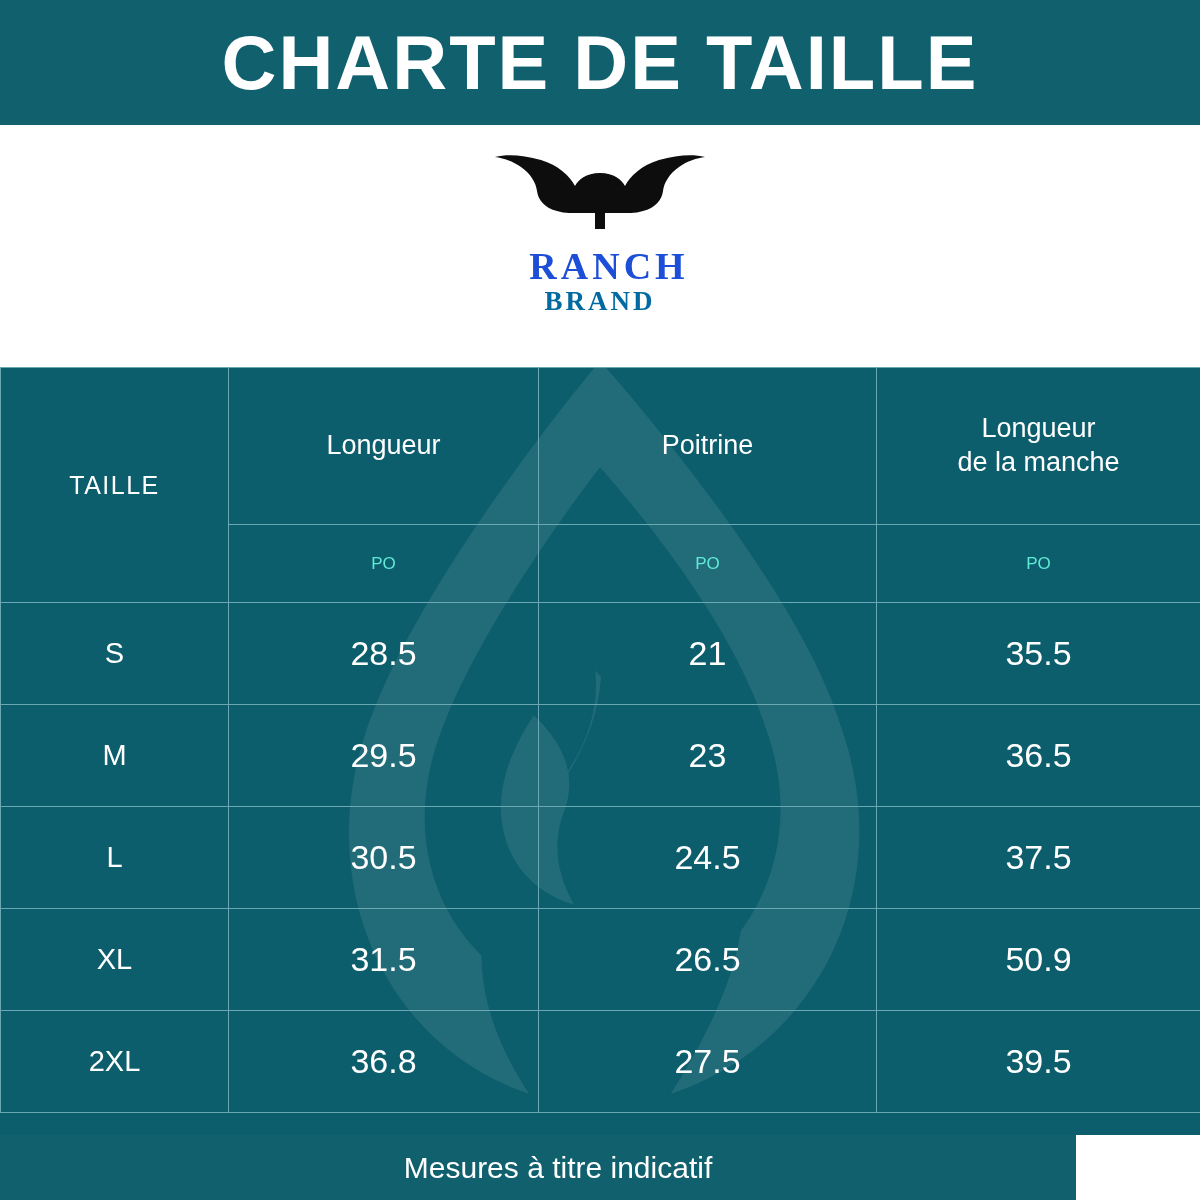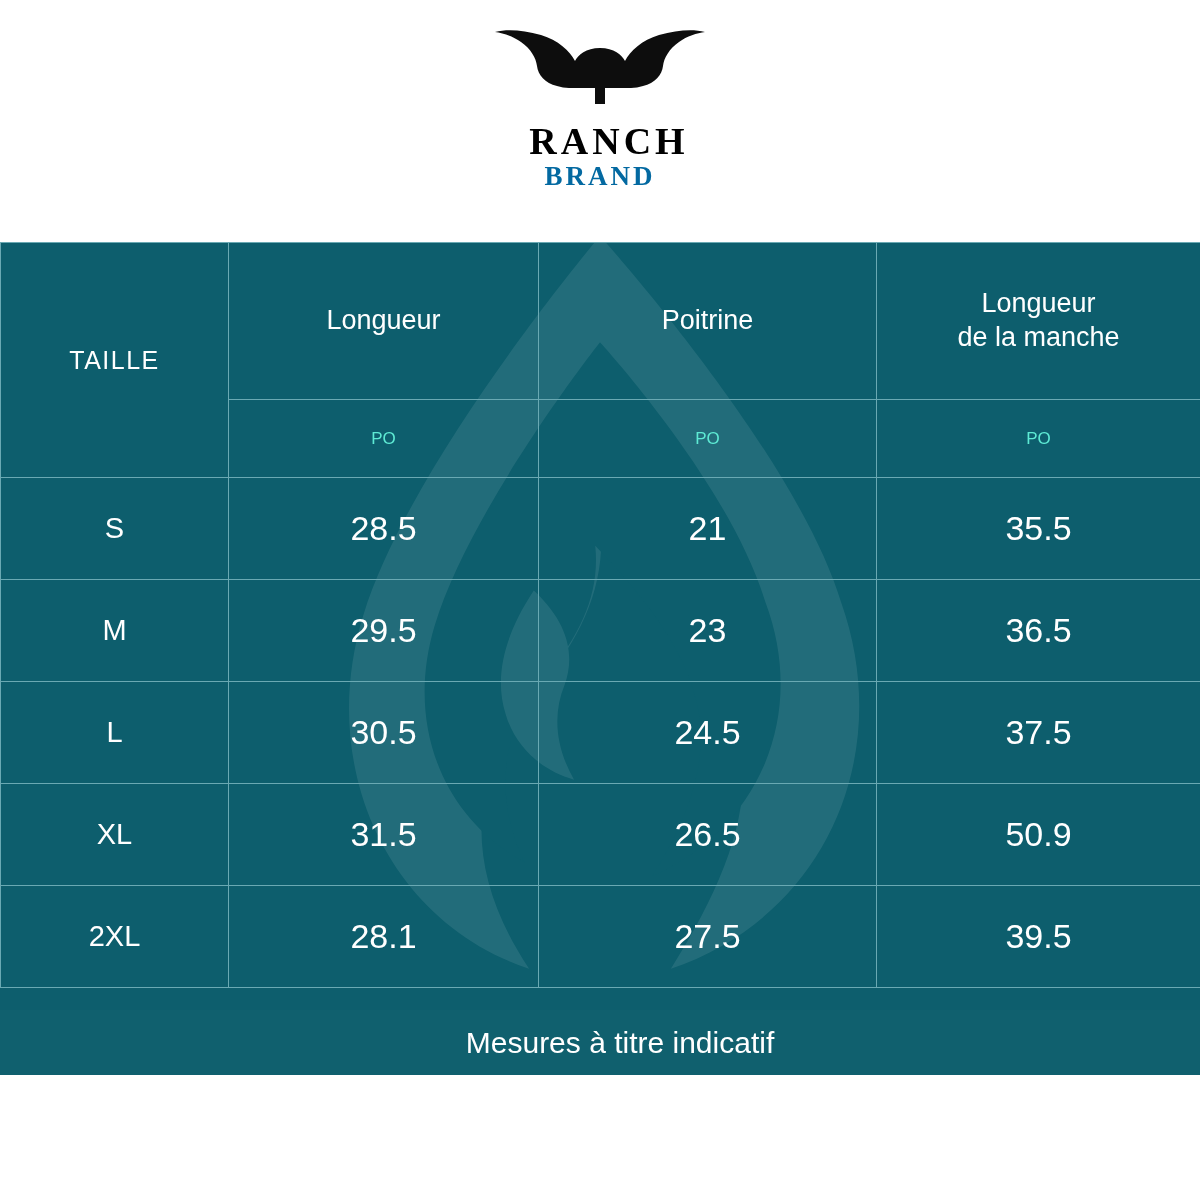--- a/index.html
+++ b/index.html
@@ -46,21 +46,21 @@
     align-items: center;
     justify-content: flex-start;
     padding-top: 10px;
   }
   .logo-mark { width: 230px; height: 110px; display:block; }
   .logo-text-main {
     font-family: "Liberation Serif", serif;
     font-weight: bold;
     font-size: 38px;
     letter-spacing: 4px;
-    color: #000000;
+    color: #1d4ed8;
     line-height: 1.05;
     margin-top: 2px;
     margin-left: 18px;
   }
   .logo-text-sub {
     font-family: "Liberation Serif", serif;
     font-weight: bold;
     font-size: 27px;
     letter-spacing: 3px;
     color: #0369a1;
@@ -123,40 +123,43 @@
   }
   .data-row td {
     font-size: 34px;
     height: 102px;
     color: #ffffff;
   }
   .data-row td.size-cell { font-size: 29px; }
 
   
   .footer-band {
-    width: 1200px;
+    width: 1076px;
     height: 65px;
     background: #10606e;
     display: flex;
     align-items: center;
     justify-content: center;
     padding-left: 40px;
   }
   .footer-text {
     color: #ffffff;
     font-size: 30px;
     font-weight: normal;
     font-family: "Liberation Sans", sans-serif;
   }
 </style>
 </head>
 <body>
 
 <div class="page">
 
+  <div class="header-band">
+    <div class="header-title">CHARTE DE TAILLE</div>
+  </div>
 
   <div class="logo-block">
     <svg class="logo-mark" viewBox="0 0 230 110" aria-hidden="true">
       <path fill="#0d0d0d" d="M115 38c-14 0-22 7-25 13-5-10-17-21-34-26C38 20 22 19 10 22c8 1 18 4 26 10 10 7 15 16 16 24 1 9 8 17 20 20 4 1 8 2 12 2h62c4 0 8-1 12-2 12-3 19-11 20-20 1-8 6-17 16-24 8-6 18-9 26-10-12-3-28-2-46 3-17 5-29 16-34 26-3-6-11-13-25-13z"></path>
       <path fill="#0d0d0d" d="M104 54h22v10h-6v30h-10V64h-6z"></path>
       <path fill="#ffffff" d="M96 46c6-4 12-6 19-6s13 2 19 6c-6-2-12-3-19-3s-13 1-19 3z" opacity="0"></path>
     </svg>
     <div class="logo-text-main">RANCH</div>
     <div class="logo-text-sub">BRAND</div>
   </div>
@@ -215,21 +218,21 @@
           <td>37.5</td>
         </tr>
         <tr class="data-row">
           <td class="size-cell">XL</td>
           <td>31.5</td>
           <td>26.5</td>
           <td>50.9</td>
         </tr>
         <tr class="data-row">
           <td class="size-cell">2XL</td>
-          <td>28.1</td>
+          <td>36.8</td>
           <td>27.5</td>
           <td>39.5</td>
         </tr>
       </tbody>
     </table>
   </div>
 
   <div class="footer-band">
     <div class="footer-text">Mesures à titre indicatif</div>
   </div>

